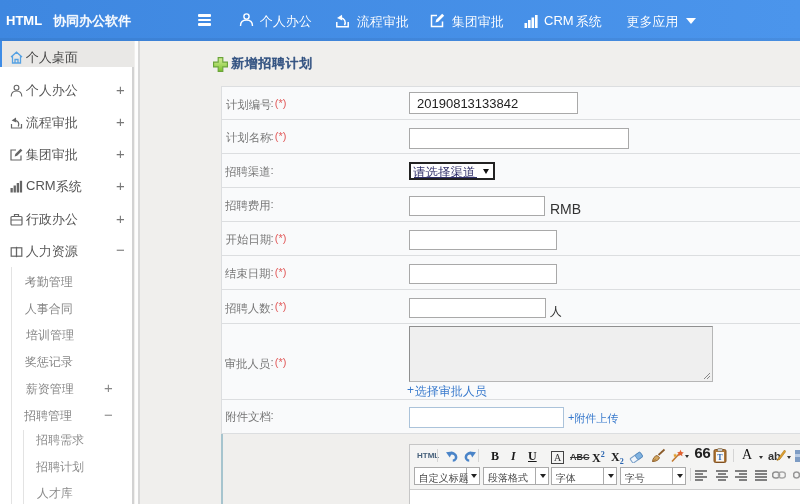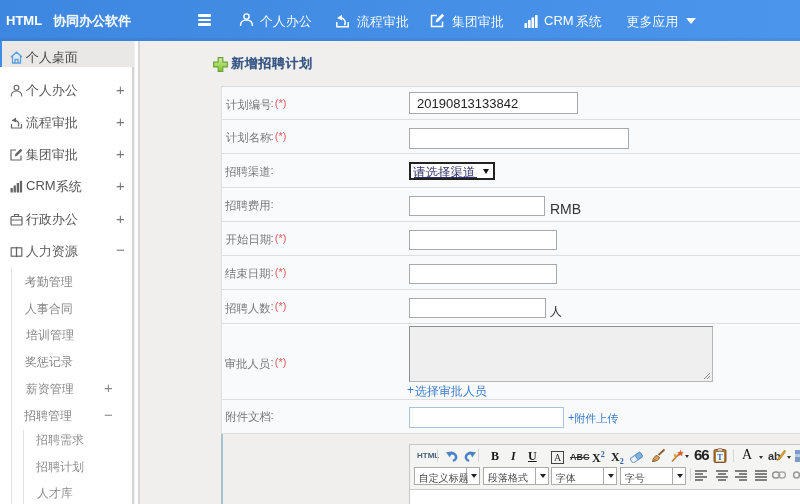--- a/index.html
+++ b/index.html
@@ -243,21 +243,21 @@
     <path d="M13.5 1.5 L7.5 7" stroke="#8a5a28" stroke-width="1.7"></path>
     <path d="M1.5 13.5 C1.8 10.5 3.5 8 6 7.5 L8.5 9.5 C8 12 5 13.5 1.5 13.5 Z" fill="#d4a75e" stroke="#8a5a28" stroke-width="0.9"></path>
     <path d="M1.5 13.5 C3 12.8 4 12 4.5 10.8" fill="none" stroke="#8a5a28" stroke-width="0.7"></path>
   </svg>
 <svg class="abs" style="left:669px;top:449px" width="16" height="14" viewBox="0 0 16 14">
     <path d="M3 12.5 L10 5" stroke="#c07830" stroke-width="1.6"></path>
     <path d="M10.5 3 L11.5 0.8 L12.5 3 L14.8 3.4 L13 5 L13.5 7.3 L11.4 6.1 L9.3 7.2 L9.8 5 L8.2 3.3 Z" fill="#e06030"></path>
     <path d="M5.5 5.5 L6 4.2 L6.6 5.5 L8 5.8 L6.9 6.7 L7.2 8.1 L6 7.4 L4.8 8 L5.1 6.7 L4.2 5.7 Z" fill="#e0a030"></path>
   </svg>
 <span class="abs" style="left:685px;top:455px;width:0;height:0;border-left:2.5px solid transparent;border-right:2.5px solid transparent;border-top:3.5px solid #333;"></span>
-<span class="abs" style="left:694px;top:446px;font-size:15px;font-weight:bold;color:#222;font-family:Liberation Sans, sans-serif;letter-spacing:-1px">66</span>
+<span class="abs" style="left:694px;top:446px;font-size:15px;font-weight:bold;color:#222;font-family:Liberation Mono, monospace;letter-spacing:-1px">66</span>
 <svg class="abs" style="left:713px;top:448px" width="14" height="15" viewBox="0 0 14 15">
     <rect x="1" y="1.5" width="12" height="13" rx="1.5" fill="#b07838" stroke="#805020" stroke-width="1"></rect>
     <rect x="4.5" y="0.5" width="5" height="3" rx="1" fill="#c8c8c8" stroke="#806030" stroke-width="0.6"></rect>
     <rect x="3" y="4" width="8" height="9.5" fill="#f8f8f8"></rect>
     <text x="7" y="11.5" font-size="8" font-weight="bold" fill="#2a65b0" text-anchor="middle" font-family="Liberation Serif">T</text>
   </svg>
 <div class="abs tsep" style="left:733px;top:449px"></div>
 <span class="abs" style="left:742px;top:447px;font-size:14px;color:#111;font-family:'Liberation Serif',serif">A</span>
 <span class="abs" style="left:759px;top:456px;width:0;height:0;border-left:2.5px solid transparent;border-right:2.5px solid transparent;border-top:3.5px solid #333;"></span>
 <span class="abs" style="left:768px;top:450px;font-size:11px;font-weight:bold;color:#333">ab</span>

